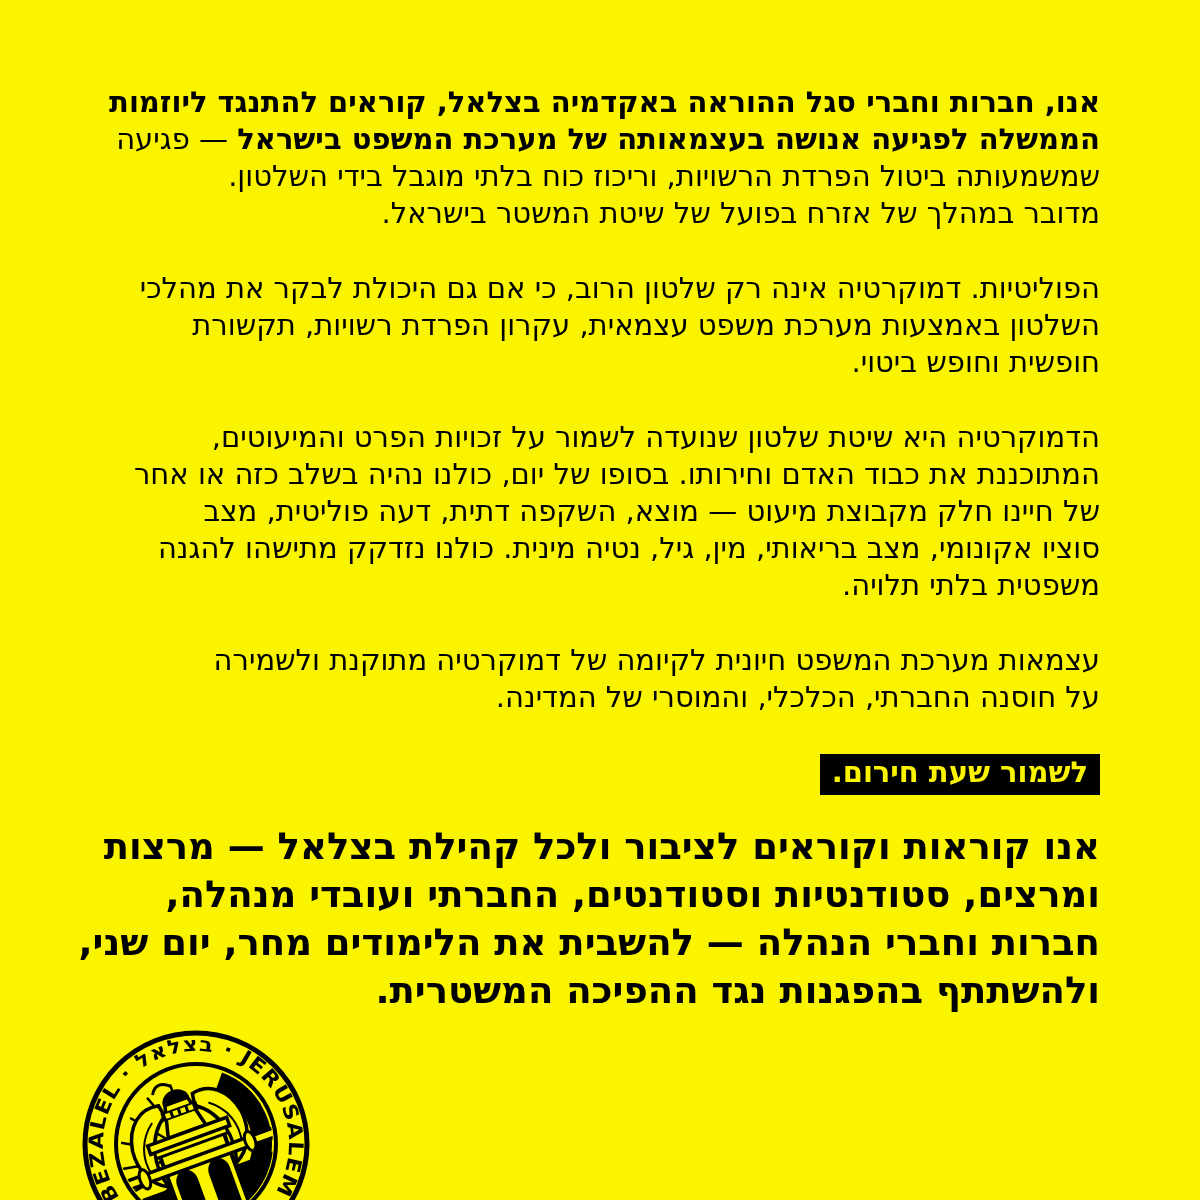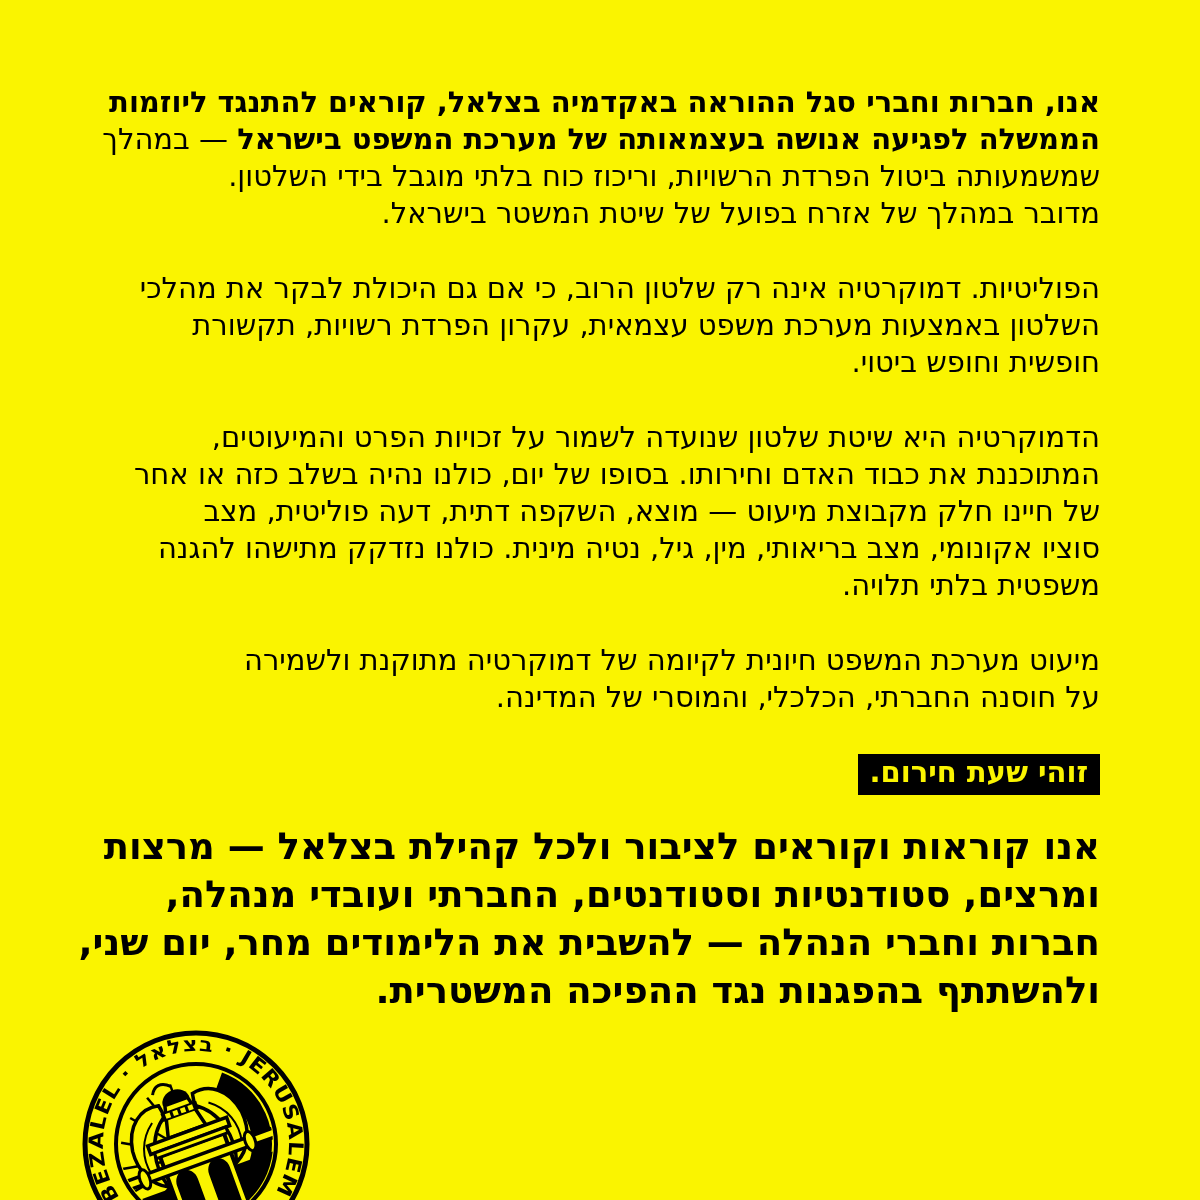--- a/index.html
+++ b/index.html
@@ -60,44 +60,44 @@
 </style>
 </head>
 <body style="--bg: #FAF400;">
 
 <div class="poster">
 
   <div class="statement">
     <div id="paragraphs">
         <div class="para body">
           <div class="line"><span class="seg-bold">אנו, חברות וחברי סגל ההוראה באקדמיה בצלאל, קוראים להתנגד ליוזמות</span></div>
-          <div class="line"><span class="seg-bold">הממשלה לפגיעה אנושה בעצמאותה של מערכת המשפט בישראל</span><span> — במהלך</span></div>
+          <div class="line"><span class="seg-bold">הממשלה לפגיעה אנושה בעצמאותה של מערכת המשפט בישראל</span><span> — פגיעה</span></div>
           <div class="line"><span>שמשמעותה ביטול הפרדת הרשויות, וריכוז כוח בלתי מוגבל בידי השלטון.</span></div>
           <div class="line"><span>מדובר במהלך של אזרח בפועל של שיטת המשטר בישראל.</span></div>
         </div>
         <div class="para body">
           <div class="line"><span>הפוליטיות. דמוקרטיה אינה רק שלטון הרוב, כי אם גם היכולת לבקר את מהלכי</span></div>
           <div class="line"><span>השלטון באמצעות מערכת משפט עצמאית, עקרון הפרדת רשויות, תקשורת</span></div>
           <div class="line"><span>חופשית וחופש ביטוי.</span></div>
         </div>
         <div class="para body">
           <div class="line"><span>הדמוקרטיה היא שיטת שלטון שנועדה לשמור על זכויות הפרט והמיעוטים,</span></div>
           <div class="line"><span>המתוכננת את כבוד האדם וחירותו. בסופו של יום, כולנו נהיה בשלב כזה או אחר</span></div>
           <div class="line"><span>של חיינו חלק מקבוצת מיעוט — מוצא, השקפה דתית, דעה פוליטית, מצב</span></div>
           <div class="line"><span>סוציו אקונומי, מצב בריאותי, מין, גיל, נטיה מינית. כולנו נזדקק מתישהו להגנה</span></div>
           <div class="line"><span>משפטית בלתי תלויה.</span></div>
         </div>
         <div class="para body">
-          <div class="line"><span>מיעוט מערכת המשפט חיונית לקיומה של דמוקרטיה מתוקנת ולשמירה</span></div>
+          <div class="line"><span>עצמאות מערכת המשפט חיונית לקיומה של דמוקרטיה מתוקנת ולשמירה</span></div>
           <div class="line"><span>על חוסנה החברתי, הכלכלי, והמוסרי של המדינה.</span></div>
         </div>
       </div>
 
     <div class="emergency-wrap">
-      <span class="emergency-badge">זוהי שעת חירום.</span>
+      <span class="emergency-badge">לשמור שעת חירום.</span>
     </div>
 
     <div id="call">
         <div class="para call">
           <div class="line"><span class="seg-bold">אנו קוראות וקוראים לציבור ולכל קהילת בצלאל — מרצות</span></div>
           <div class="line"><span class="seg-bold">ומרצים, סטודנטיות וסטודנטים, החברתי ועובדי מנהלה,</span></div>
           <div class="line"><span class="seg-bold">חברות וחברי הנהלה — להשבית את הלימודים מחר, יום שני,</span></div>
           <div class="line"><span class="seg-bold">ולהשתתף בהפגנות נגד ההפיכה המשטרית.</span></div>
         </div>
       </div>

